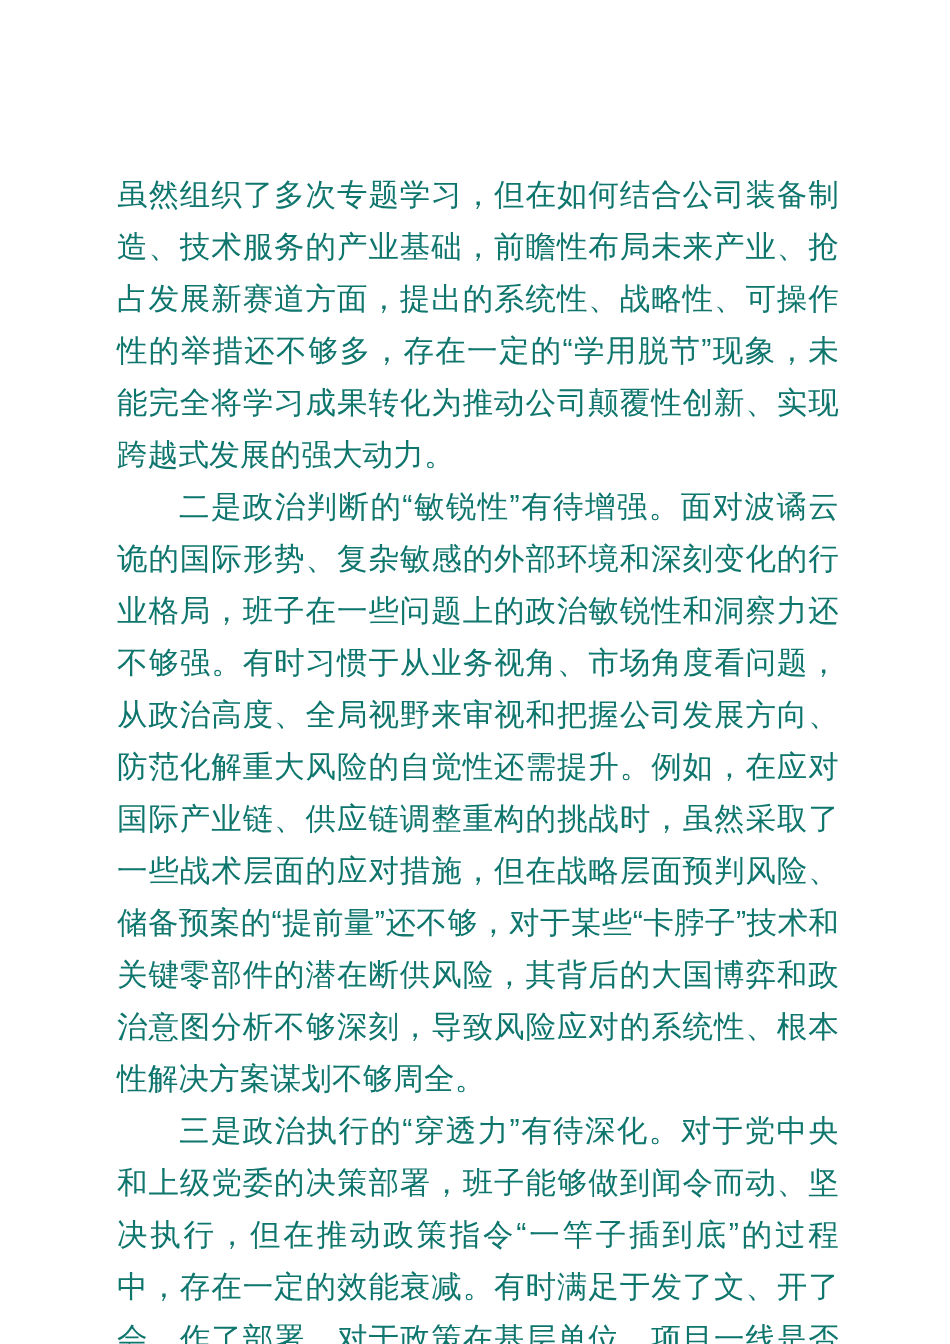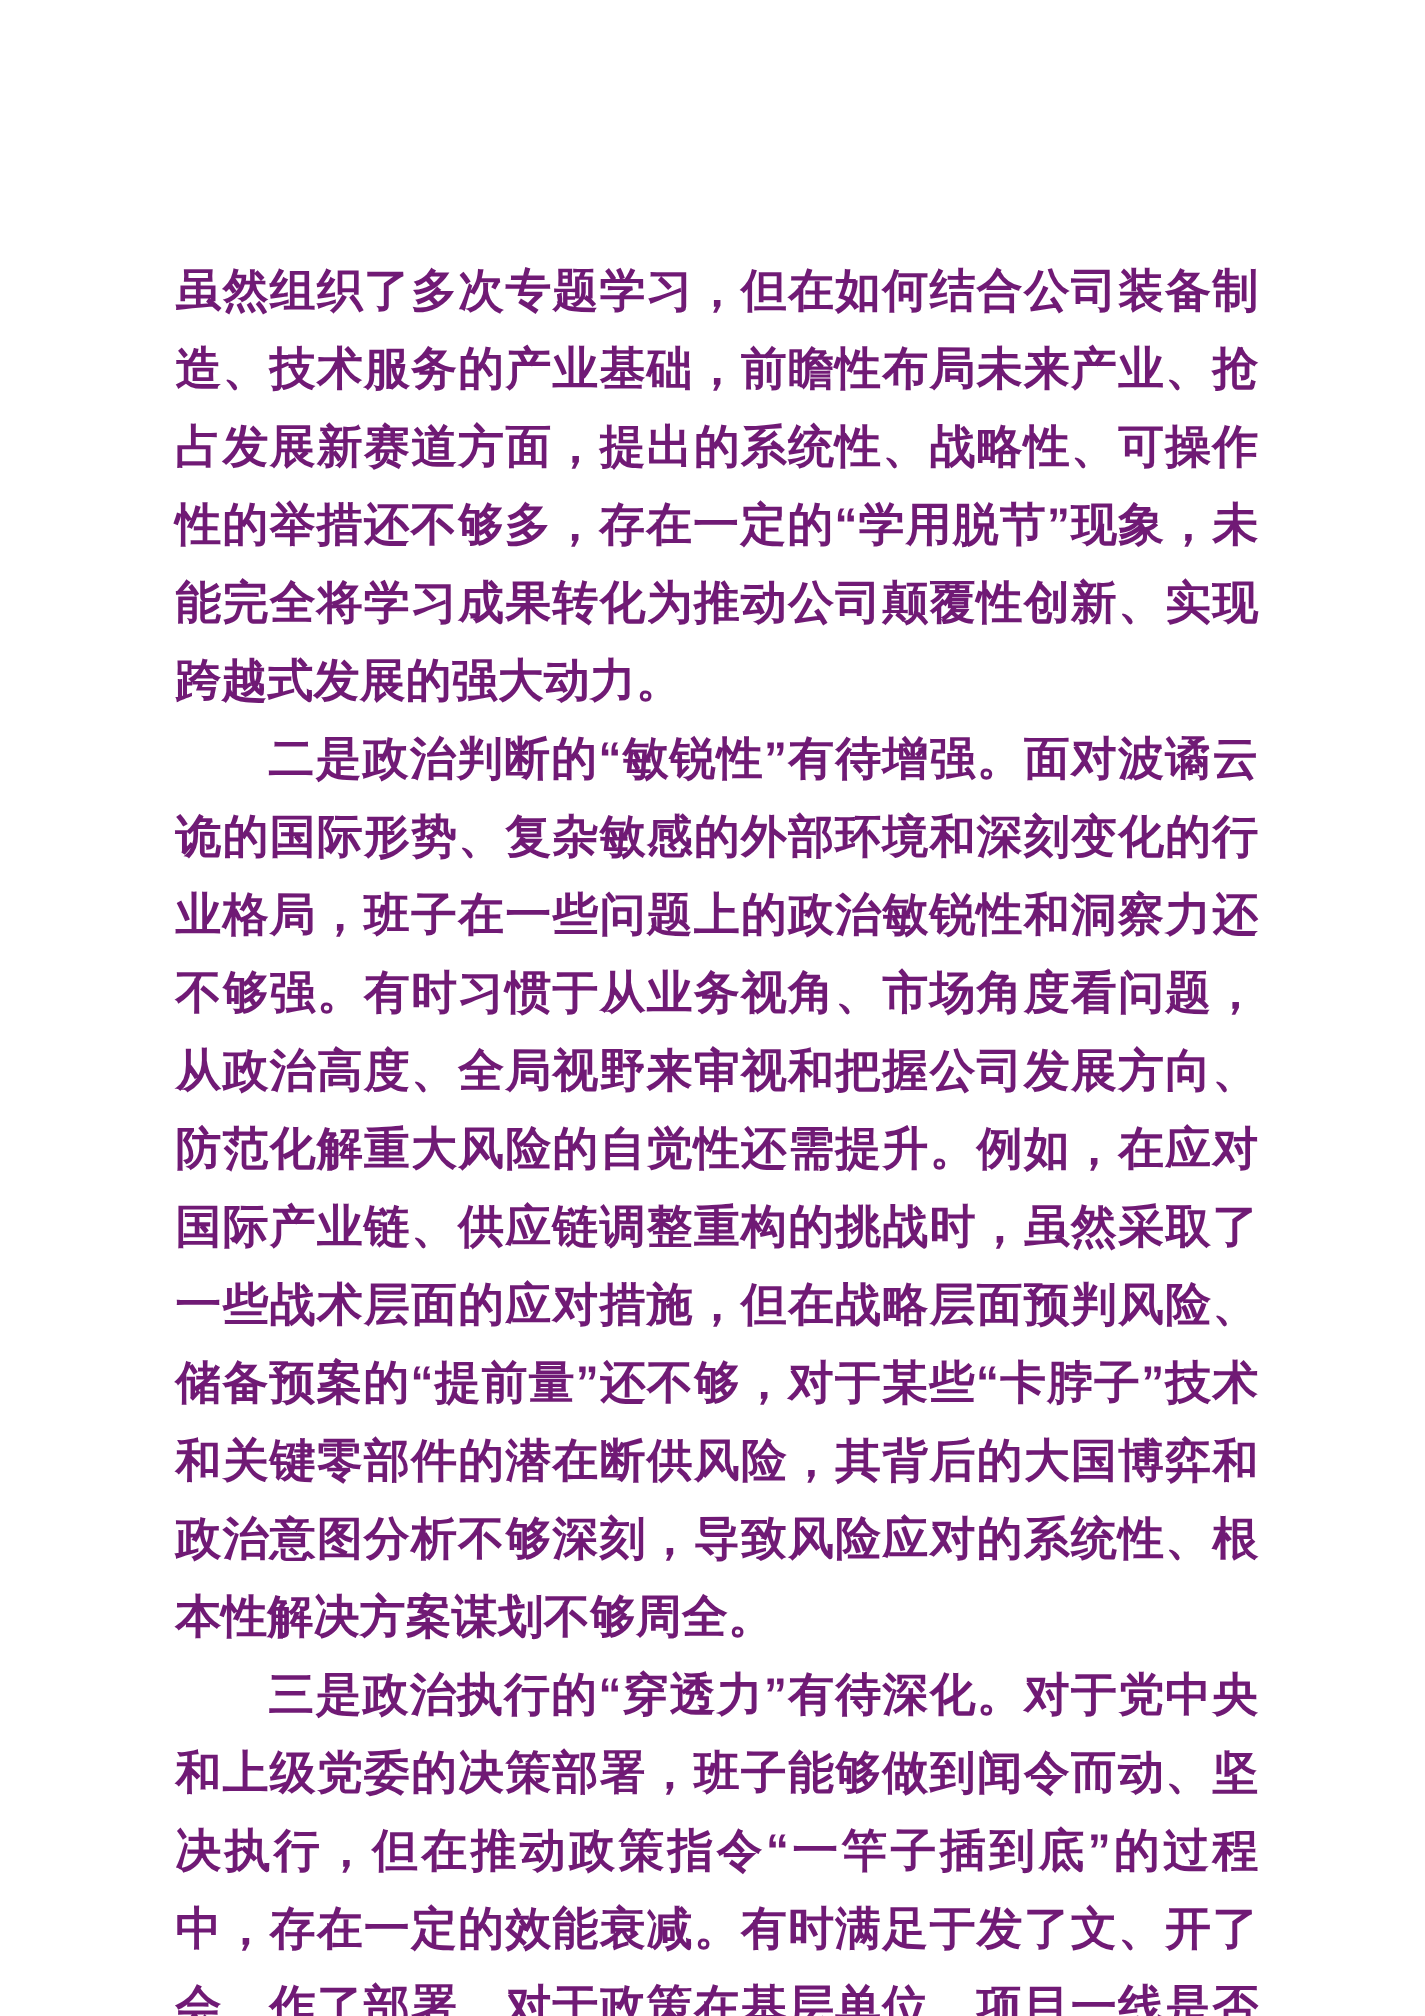--- a/index.html
+++ b/index.html
@@ -19,28 +19,28 @@
     box-sizing: border-box;
   }
   .doc-body {
     position: absolute;
     left: 117px;
     top: 168px;
     width: 722px;
   }
   .para {
     margin: 0;
-    color: #701a75;
+    color: #0f766e;
     font-size: 30.5px;
     line-height: 52px;
     text-align: justify;
     text-justify: inter-character;
     text-indent: 0;
     letter-spacing: 0.2px;
-    font-weight: 700;
+    font-weight: 400;
     word-break: break-all;
     white-space: normal;
   }
   .para.indent {
     text-indent: 62px;
   }
   .para + .para {
     margin-top: 0;
   }
 </style>

